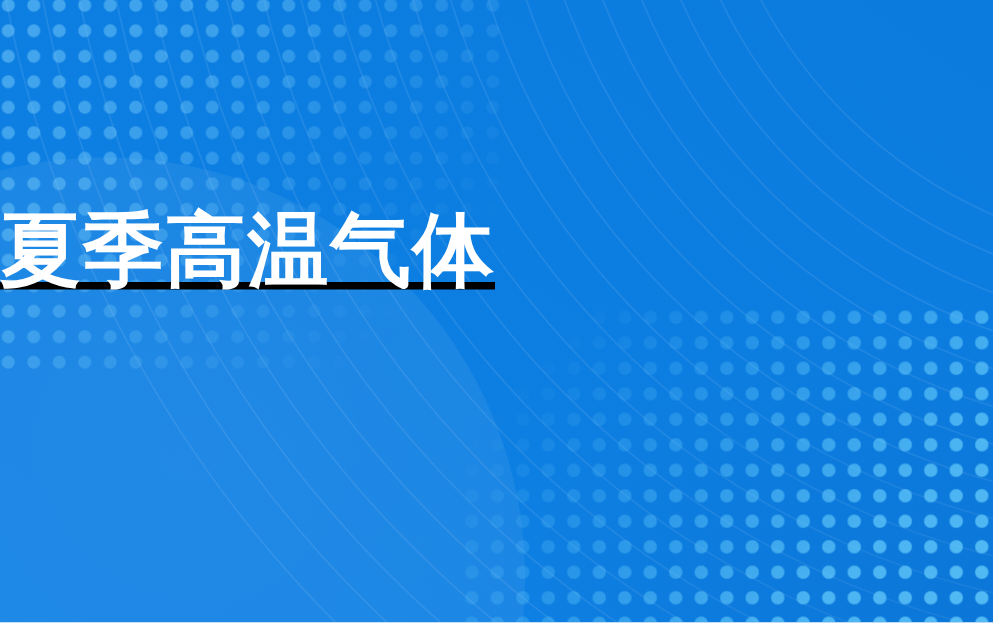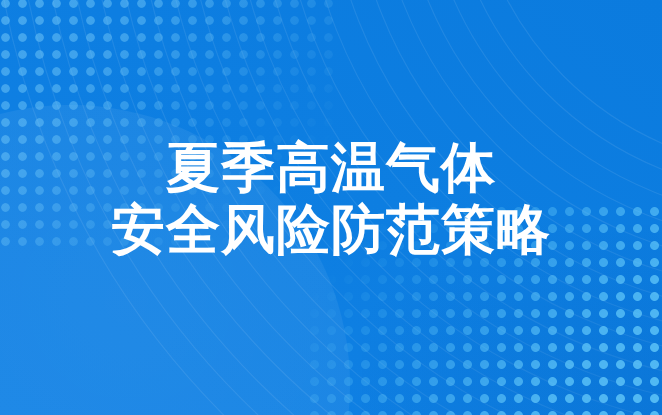--- a/index.html
+++ b/index.html
@@ -106,22 +106,22 @@
                 rgba(6,100,195,0.12) 50%,
                 rgba(6,100,195,0) 80%);
   }
 
   
   .title-wrap {
     position: absolute;
     left: 0;
     right: 0;
     top: 136px;
-    text-align: center;
     z-index: 5;
+    text-decoration: underline;
   }
   .title-line {
     display: block;
     color: #ffffff;
     font-weight: bold;
     font-size: 54px;
     line-height: 62px;
     letter-spacing: 1px;
     white-space: nowrap;
   }
@@ -162,16 +162,15 @@
     </svg>
   </div>
 
   <div class="shade-br"></div>
 
   <div class="dots dots-tl"></div>
   <div class="dots dots-br"></div>
 
   <div class="title-wrap">
     <span class="title-line title-line-1">夏季高温气体</span>
-    <span class="title-line title-line-2">安全风险防范策略</span>
   </div>
 
 </div>
 
 </body></html>

